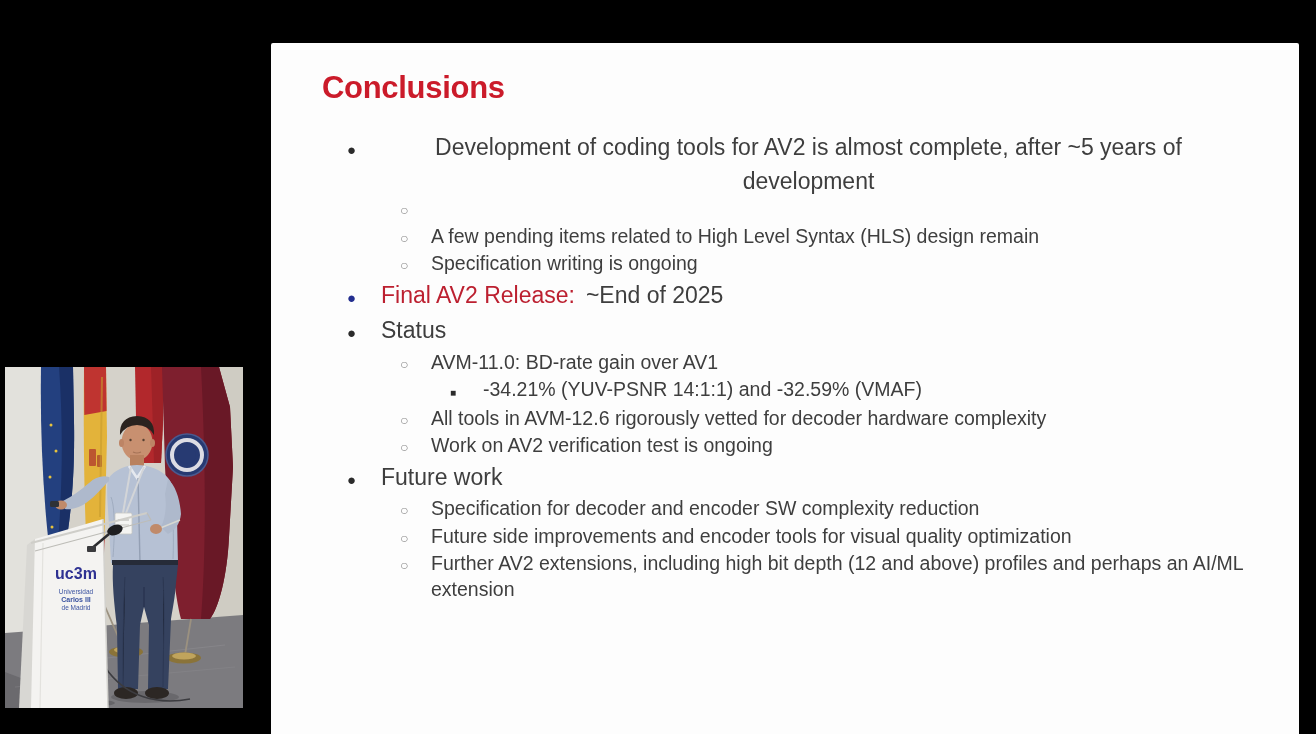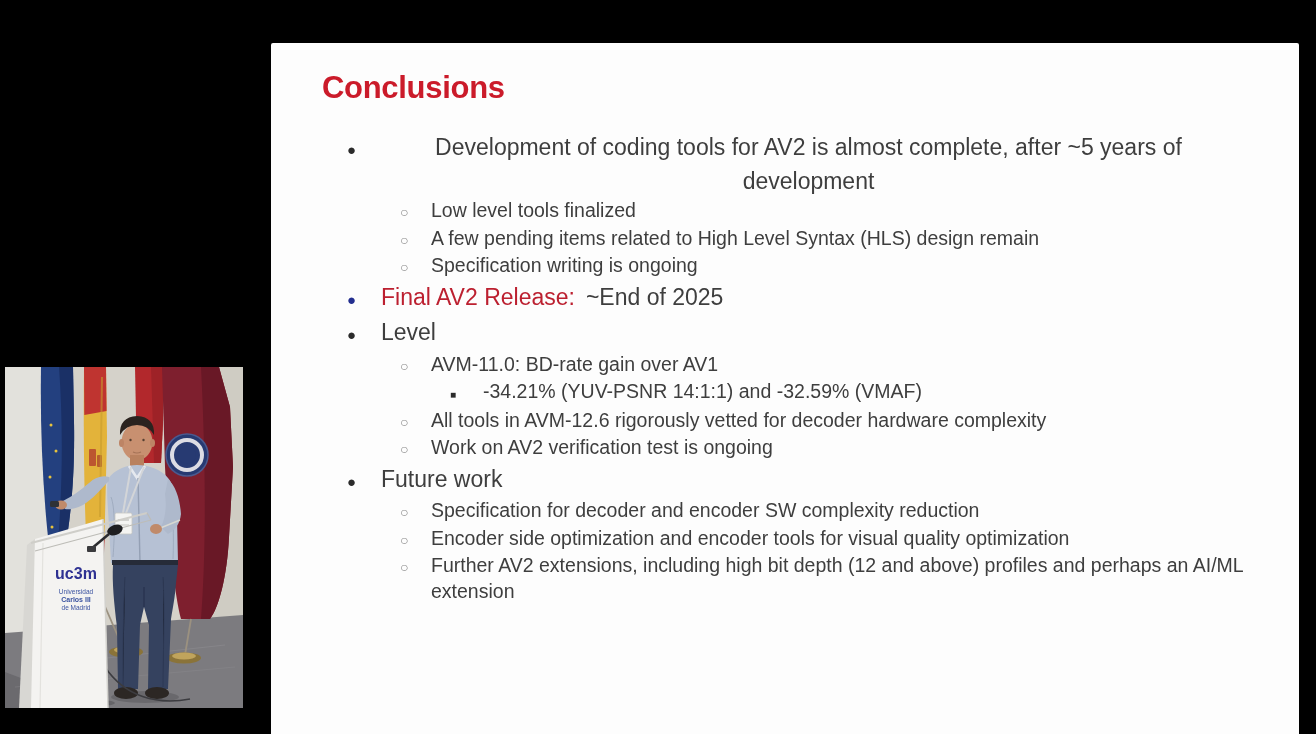--- a/index.html
+++ b/index.html
@@ -45,37 +45,36 @@
 
   <div class="slide">
     <div class="slide-title">Conclusions</div>
     <ul class="bullets">
       <li class="l1">
         <span class="b">●</span>
         <span class="t">Development of coding tools for AV2 is almost complete, after ~5 years of development</span>
       </li>
       <li class="l2">
         <span class="b">○</span>
-        <span class="t">Low level tools finalized</span>
       </li>
       <li class="l2">
         <span class="b">○</span>
         <span class="t">A few pending items related to High Level Syntax (HLS) design remain</span>
       </li>
       <li class="l2">
         <span class="b">○</span>
         <span class="t">Specification writing is ongoing</span>
       </li>
       <li class="l1">
         <span class="b b-blue">●</span>
         <span class="t"><span class="red">Final AV2 Release:</span><span class="t2">~End of 2025</span></span>
       </li>
       <li class="l1">
         <span class="b">●</span>
-        <span class="t">Level</span>
+        <span class="t">Status</span>
       </li>
       <li class="l2">
         <span class="b">○</span>
         <span class="t">AVM-11.0: BD-rate gain over AV1</span>
       </li>
       <li class="l3">
         <span class="b">■</span>
         <span class="t">-34.21% (YUV-PSNR 14:1:1) and -32.59% (VMAF)</span>
       </li>
       <li class="l2">
@@ -89,21 +88,21 @@
       <li class="l1">
         <span class="b">●</span>
         <span class="t">Future work</span>
       </li>
       <li class="l2">
         <span class="b">○</span>
         <span class="t">Specification for decoder and encoder SW complexity reduction</span>
       </li>
       <li class="l2">
         <span class="b">○</span>
-        <span class="t">Encoder side optimization and encoder tools for visual quality optimization</span>
+        <span class="t">Future side improvements and encoder tools for visual quality optimization</span>
       </li>
       <li class="l2">
         <span class="b">○</span>
         <span class="t">Further AV2 extensions, including high bit depth (12 and above) profiles and perhaps an AI/ML extension</span>
       </li>
     </ul>
   </div>
 
   <div class="video-feed">
     <svg width="238" height="341" viewBox="0 0 238 341">

